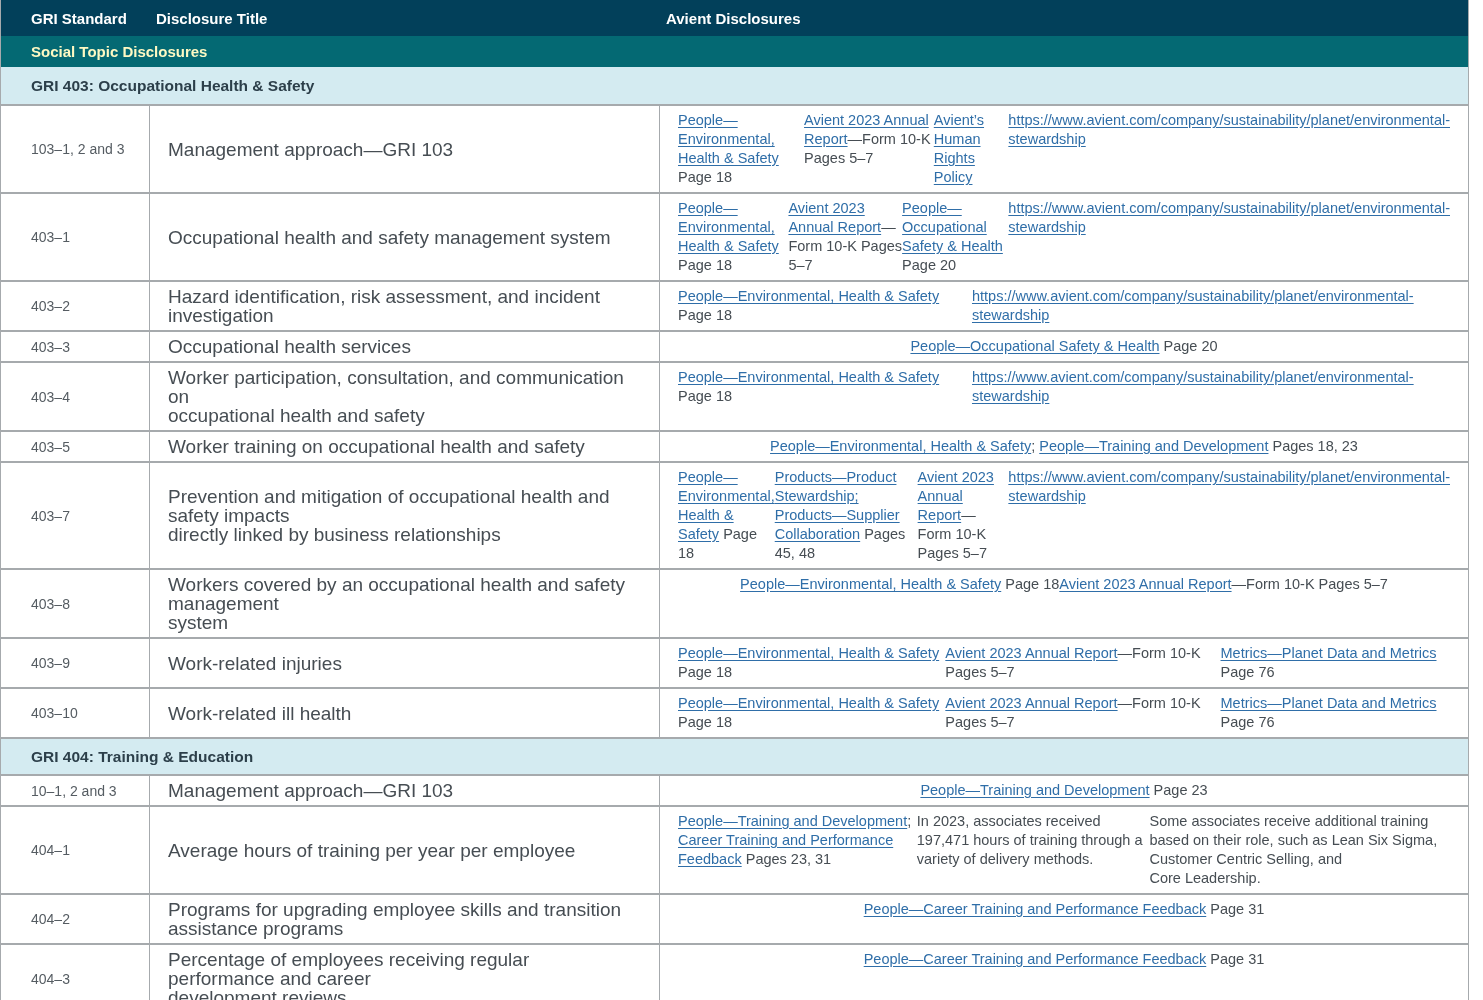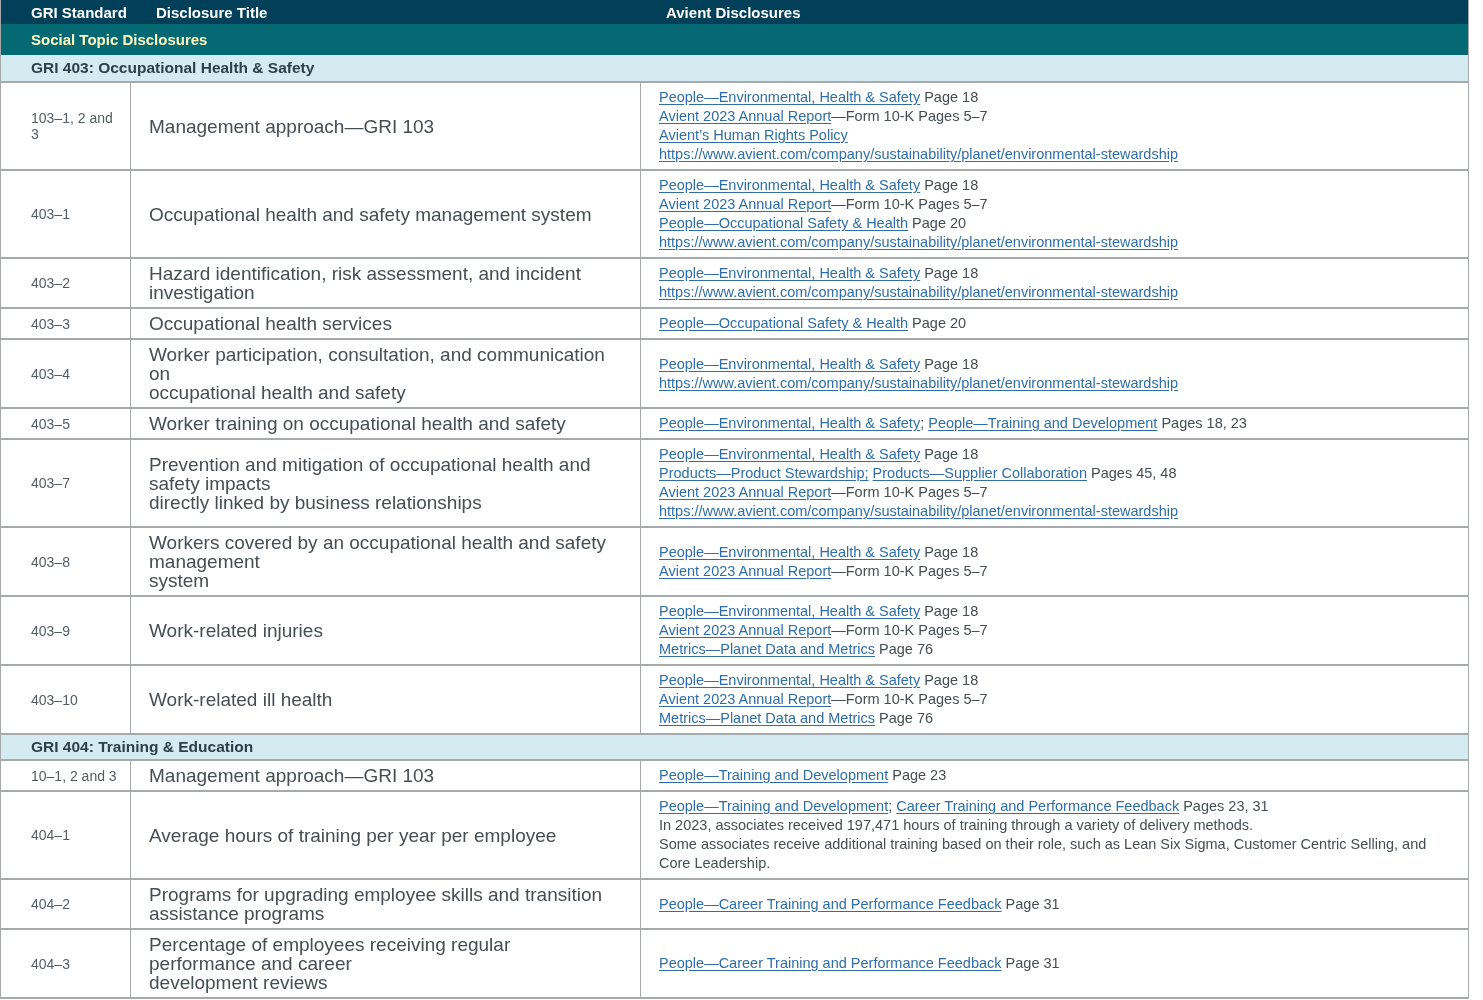--- a/index.html
+++ b/index.html
@@ -8,54 +8,54 @@
     font-family:"Liberation Sans","DejaVu Sans",sans-serif;
     -webkit-font-smoothing:antialiased;
   }
   #table{
     width:1469px;
     border-left:1px solid var(--grid-color,#A6AAAD);
     border-right:1px solid var(--grid-color,#A6AAAD);
     box-sizing:border-box;
   }
   .hrow{
-    display:flex;align-items:center;height:24px;
+    display:flex;align-items:center;height:36px;
     background:var(--header-bg,#02405A);color:var(--header-text,#fff);
     font-weight:bold;font-size:15px;
   }
   .hc1{width:137px;padding-left:30px;box-sizing:border-box;}
   .hc2{width:510px;padding-left:18px;box-sizing:border-box;}
   .hc3{flex:1;padding-left:18px;box-sizing:border-box;}
   .section-band{
     display:flex;align-items:center;height:31px;
     background:var(--section-bg,#046973);color:#fef9c3;
     font-weight:bold;font-size:15px;padding-left:30px;box-sizing:border-box;
   }
   .band{
-    display:flex;align-items:center;height:26px;
+    display:flex;align-items:center;height:37px;
     background:var(--subsection-bg,#D4EBF1);color:var(--subsection-text,#2C3F4A);
     font-weight:bold;font-size:15.5px;padding-left:30px;box-sizing:border-box;
   }
   .band.sep{border-top:2px solid var(--grid-color,#A6AAAD);}
   .trow{display:flex;align-items:stretch;border-top:2px solid var(--grid-color,#A6AAAD);}
   .trow:last-child{border-bottom:2px solid var(--grid-color,#A6AAAD);}
   .cell{box-sizing:border-box;display:flex;align-items:center;}
   .c1{
-    width:130px;padding:5px 8px 5px 30px;
+    width:149px;padding:5px 8px 5px 30px;
     border-right:1px solid var(--grid-color,#A6AAAD);
     color:var(--muted-color,#555C62);font-size:14px;
   }
   .c2{
     width:510px;padding:5px 20px 5px 18px;
     border-right:1px solid var(--grid-color,#A6AAAD);
     color:var(--text-color,#464D53);font-size:19px;line-height:19px;
     white-space:pre-line;
   }
   .c3{
-    flex:1;padding:5px 18px;flex-direction:column;
+    flex:1;padding:5px 18px;flex-direction:row;
     align-items:flex-start;justify-content:center;
     font-size:14.5px;line-height:19px;color:var(--text-color,#464D53);
   }
   .dline{white-space:pre-line;}
   .lnk{
     color:var(--link-color,#2F6EA8);
     text-decoration:underline;text-underline-offset:2px;cursor:pointer;
   }
 </style>
 </head>

